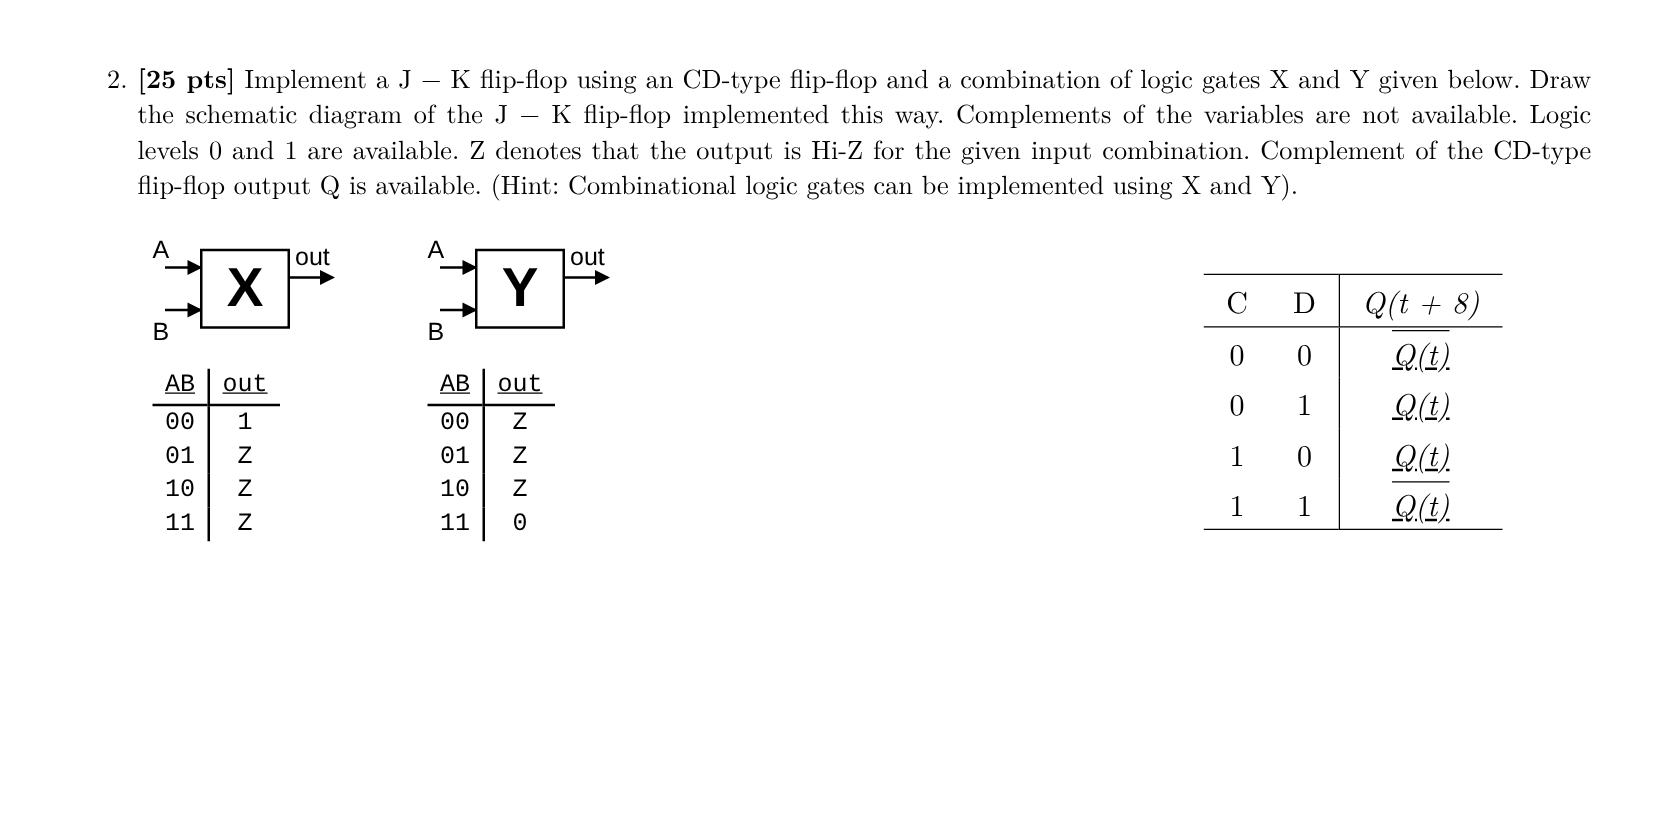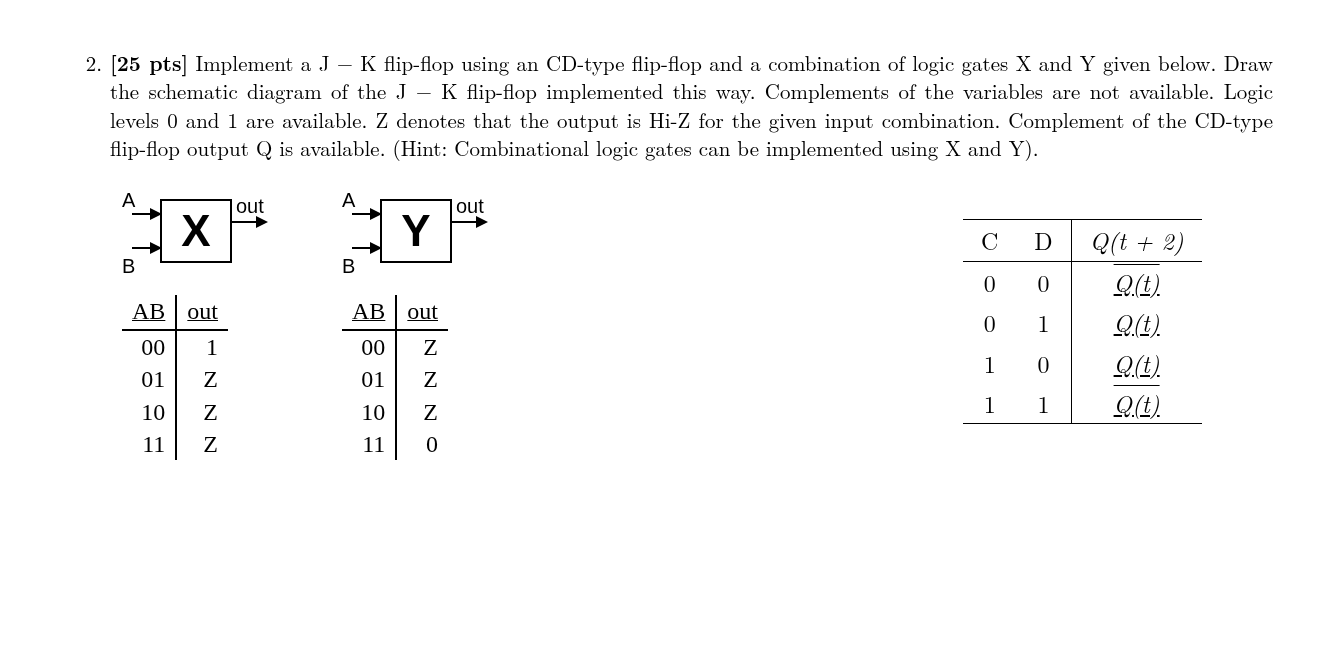--- a/index.html
+++ b/index.html
@@ -96,31 +96,31 @@
   .in-b-line  { left: 10px; top: 56px; width: 28px; }
   .in-b-head  { left: 28px; top: 51px; }
   .in-b-lab   { left: 0px;  top: 62px; }
   .out-line   { left: 110px; top: 30px; width: 34px; }
   .out-head   { left: 134px; top: 25px; }
   .out-lab    { left: 114px; top: 2px; }
 
   
   .tt {
     margin-top: 18px;
-    font-family: Liberation Serif, serif;
-    font-size: 24px;
+    font-family: Liberation Mono, monospace;
+    font-size: 20px;
     border-collapse: collapse;
   }
   .tt th {
     font-weight: normal;
     text-align: center;
     padding: 0 10px 1px 10px;
   }
   .tt td {
-    text-align: right;
+    text-align: center;
     padding: 0 10px;
   }
   .tt thead tr {
     border-bottom: 2px solid #000;
   }
   .tt th.col-out, .tt td.col-out {
     border-left: 2px solid #000;
   }
   .tt th { text-decoration: underline; text-decoration-thickness: 0; } 
   .tt thead { }
@@ -243,21 +243,21 @@
         </div>
 
         <div class="spacer"></div>
 
         <div class="cd-col">
           <table class="cd-table">
             <thead>
               <tr>
                 <th>C</th>
                 <th class="sep-right">D</th>
-                <th class="italic-cell"><span class="q">Q(t + 2)</span></th>
+                <th class="italic-cell"><span class="q">Q(t + 8)</span></th>
               </tr>
             </thead>
             <tbody>
               <tr>
                 <td>0</td>
                 <td class="sep-right">0</td>
                 <td class="italic-cell mathq"><span class="overline"><span class="q">Q(t)</span></span></td>
               </tr>
               <tr>
                 <td>0</td>

